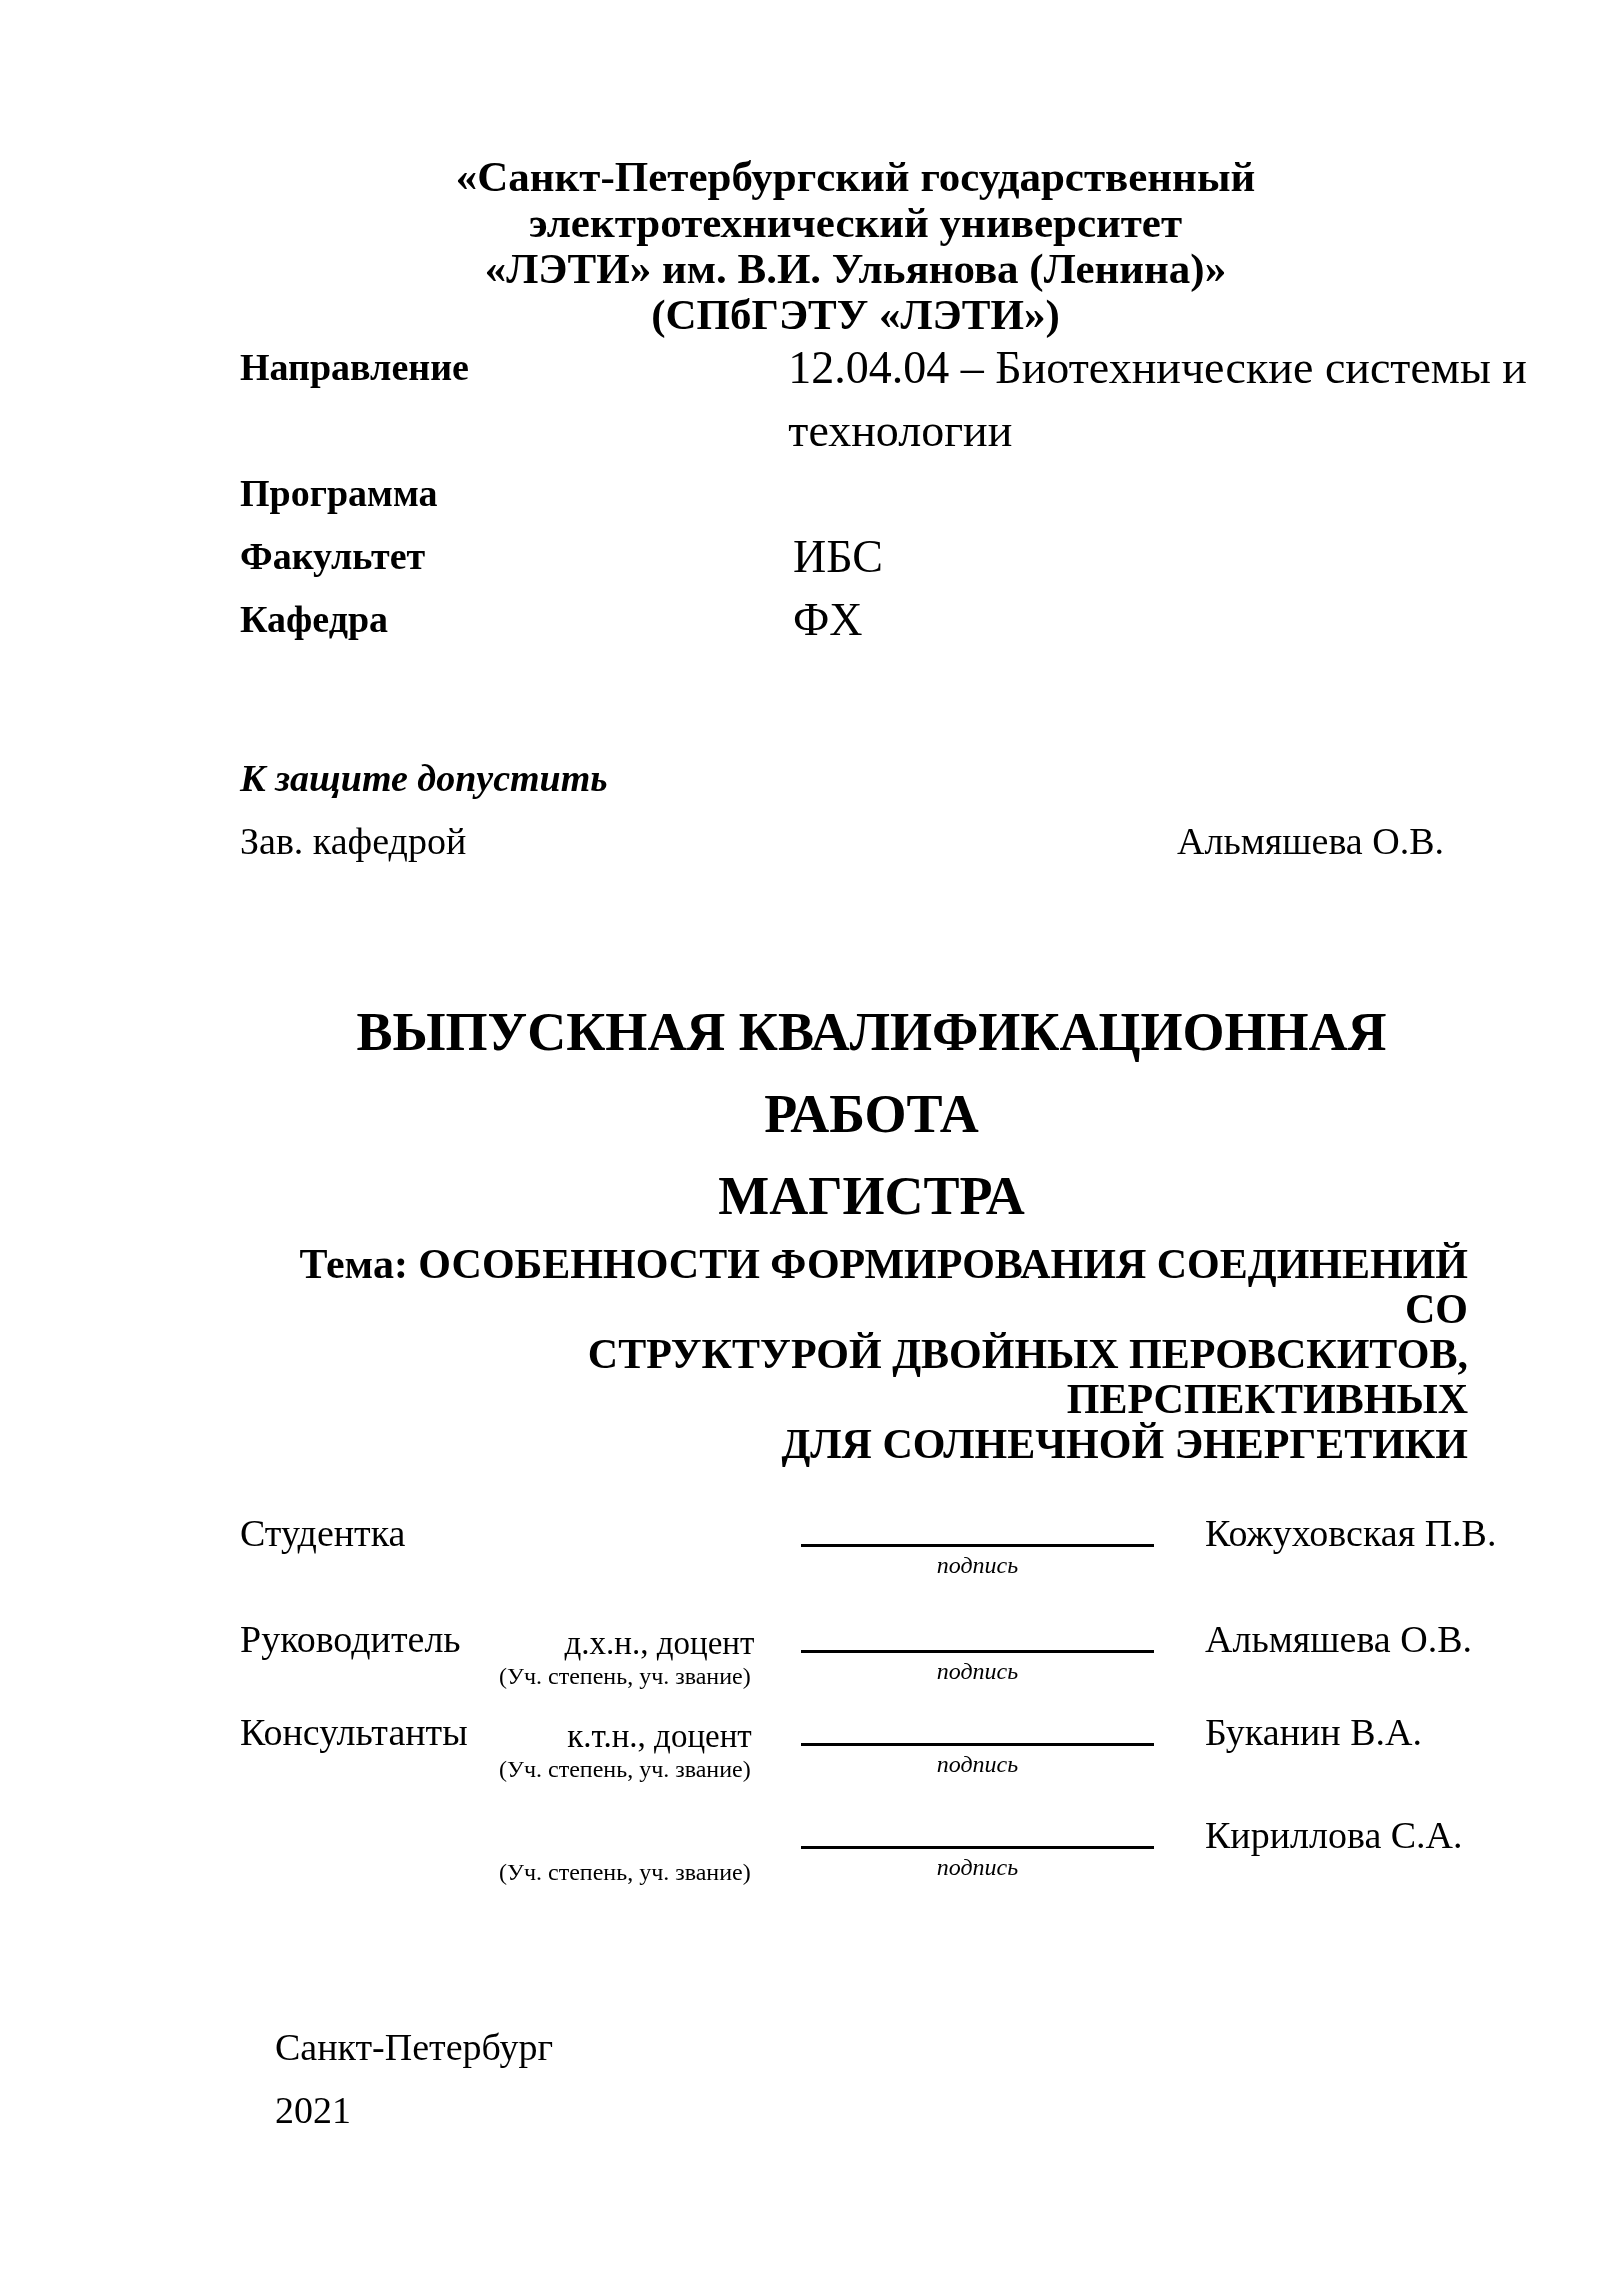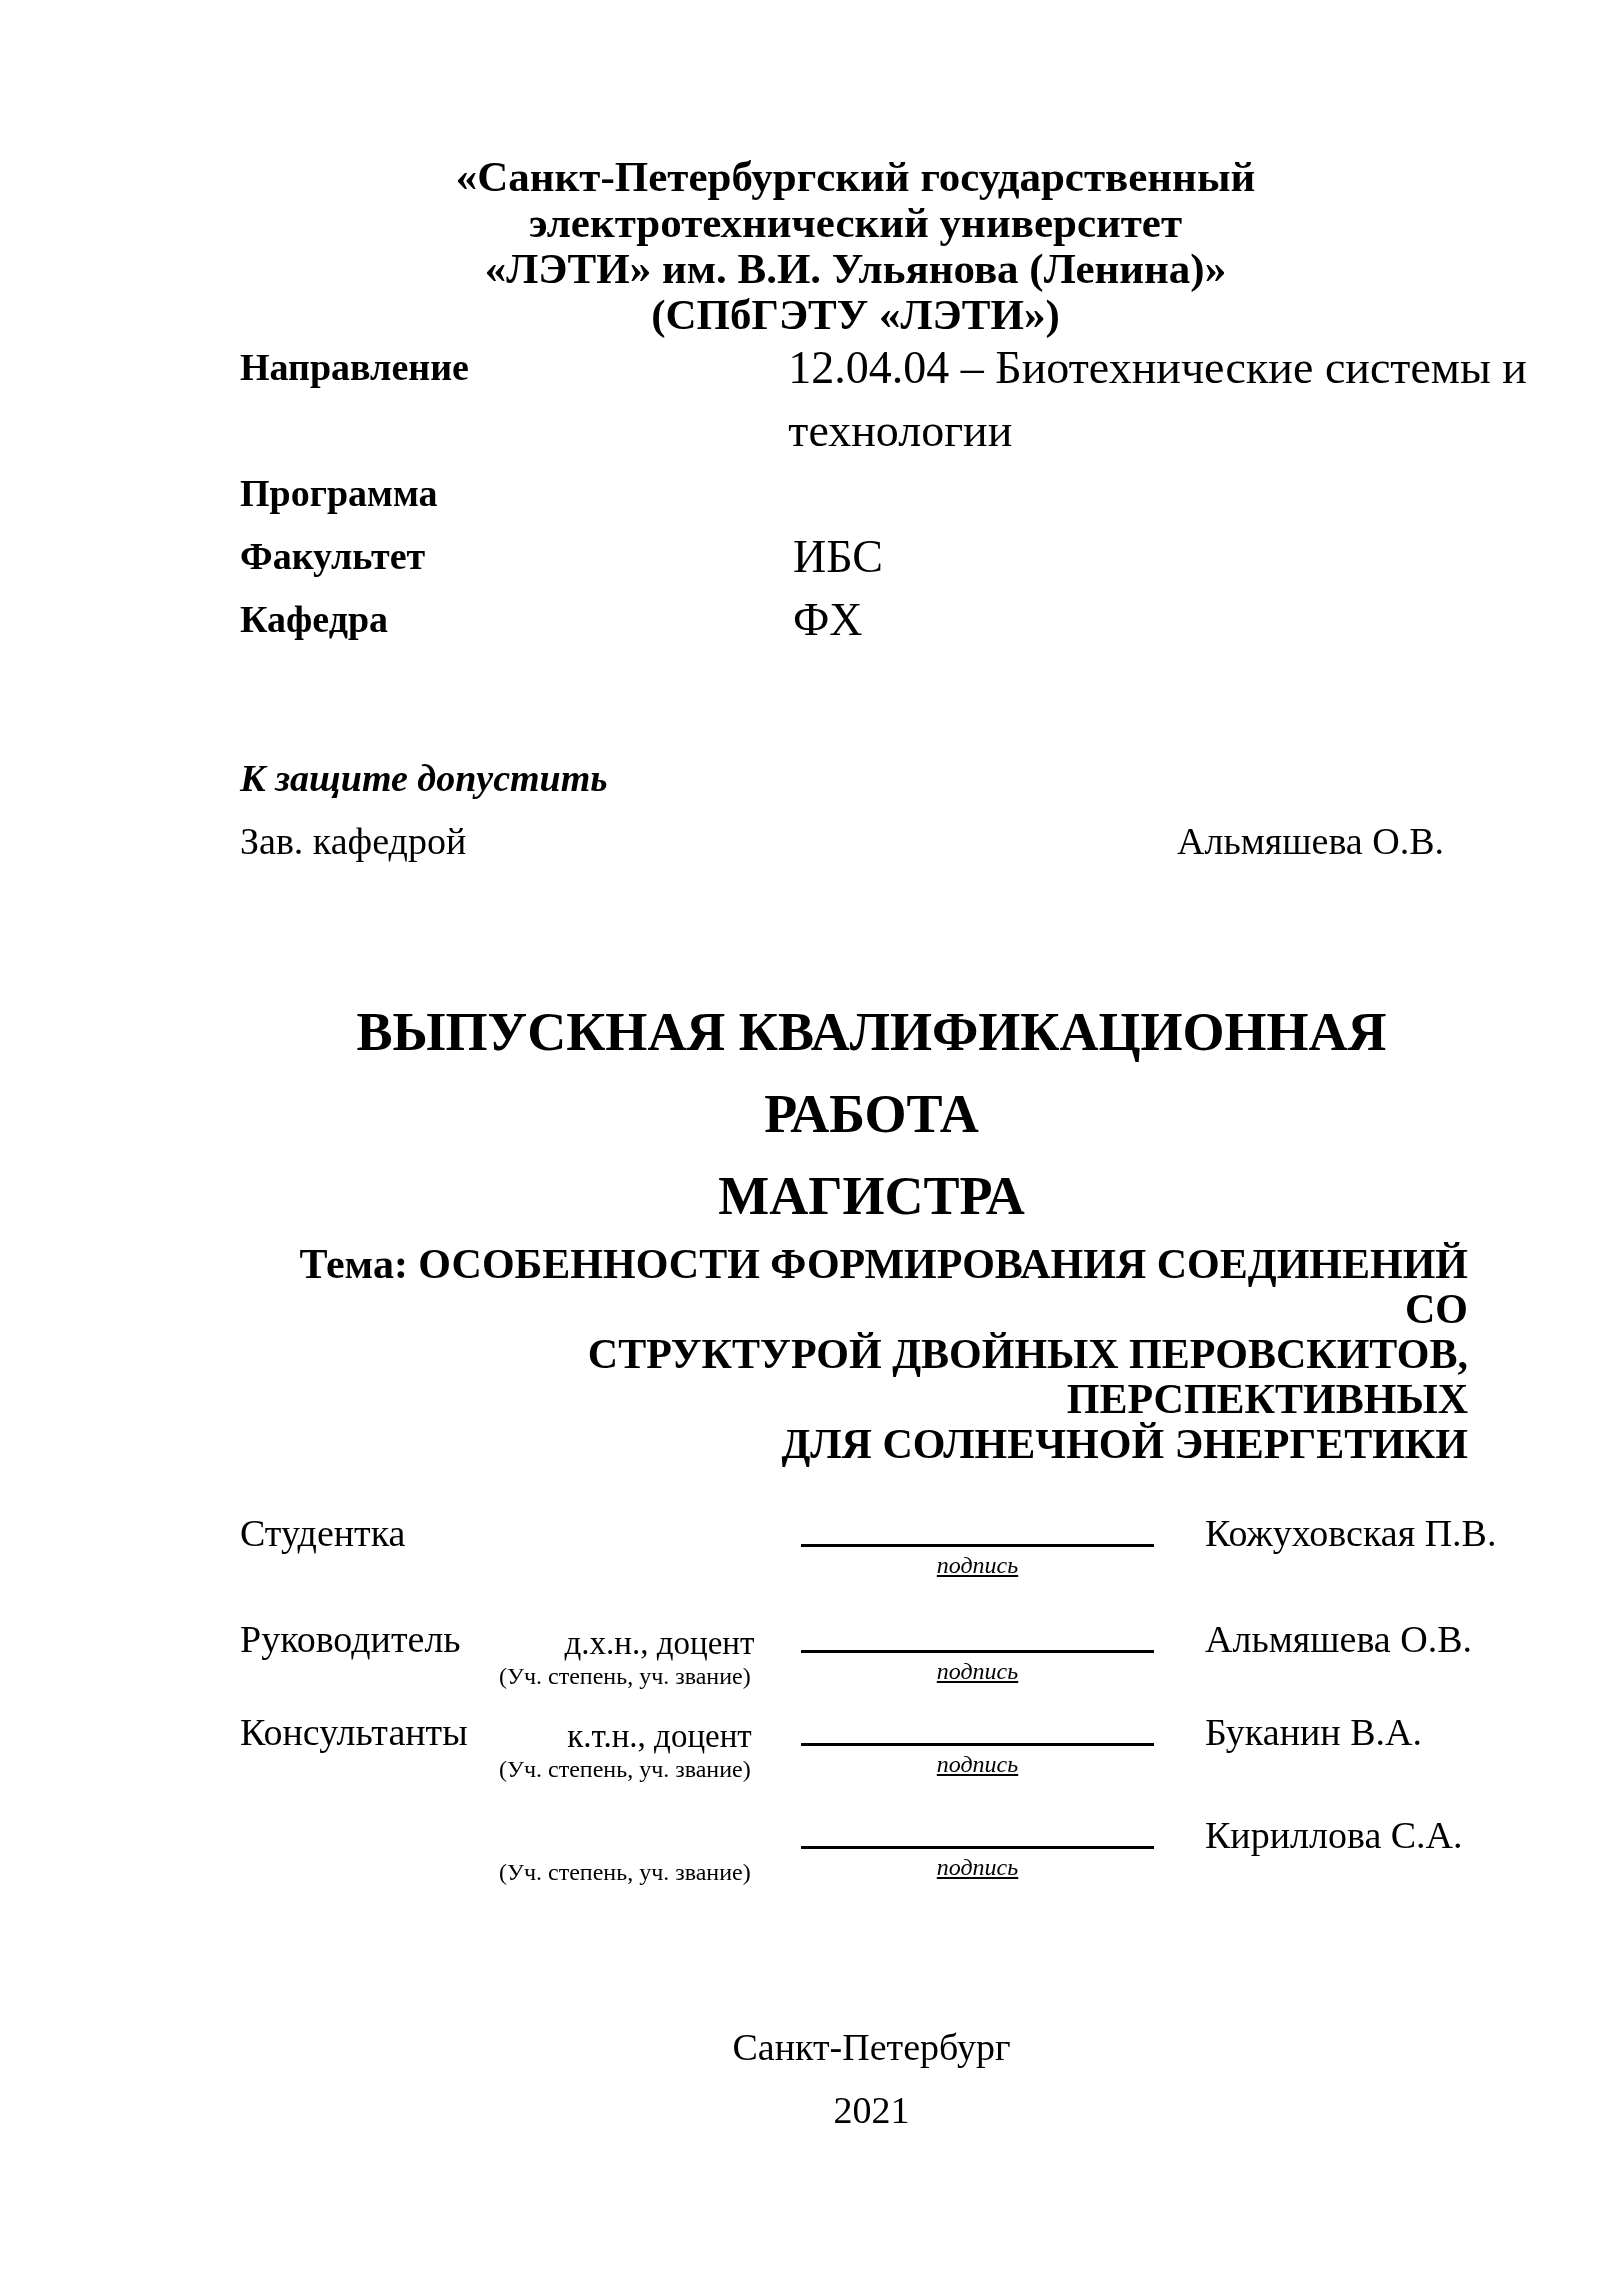--- a/index.html
+++ b/index.html
@@ -41,26 +41,26 @@
   .signatures{position:absolute;left:240px;top:1511px;width:1335px;height:440px;}
   .sig-row{position:absolute;left:0;width:1335px;height:90px;}
   .sig-row.r0{top:0;}
   .sig-row.r1{top:106px;}
   .sig-row.r2{top:199px;}
   .sig-row.r3{top:302px;}
   .sig-role{position:absolute;left:0;top:0;font-size:38px;white-space:nowrap;}
   .sig-degree{position:absolute;left:298px;width:243px;top:7.9px;text-align:center;font-size:33px;white-space:nowrap;}
   .sig-degree-cap{position:absolute;left:259px;width:322px;top:46px;text-align:left;font-size:24px;white-space:nowrap;}
   .sig-line{position:absolute;left:561px;width:353px;top:0;height:33px;border-bottom:3.1px solid #000;}
-  .sig-cap{position:absolute;left:561px;width:353px;top:41px;text-align:center;font-size:24px;font-style:italic;text-decoration:underline;}
+  .sig-cap{position:absolute;left:561px;width:353px;top:41px;text-align:center;font-size:24px;font-style:italic;}
   .sig-name{position:absolute;left:965px;top:0;font-size:38px;white-space:nowrap;}
   
   .footer{
     position:absolute;left:275px;width:1193px;top:2016px;
-    text-align:center;font-size:38px;line-height:63px;
+    text-align:left;font-size:38px;line-height:63px;
   }
 </style>
 </head>
 <body>
 
 <div class="page">
 
   <div class="uni-header">
     <div>«Санкт-Петербургский государственный электротехнический университет</div>
     <div>«ЛЭТИ» им. В.И. Ульянова (Ленина)»</div>

